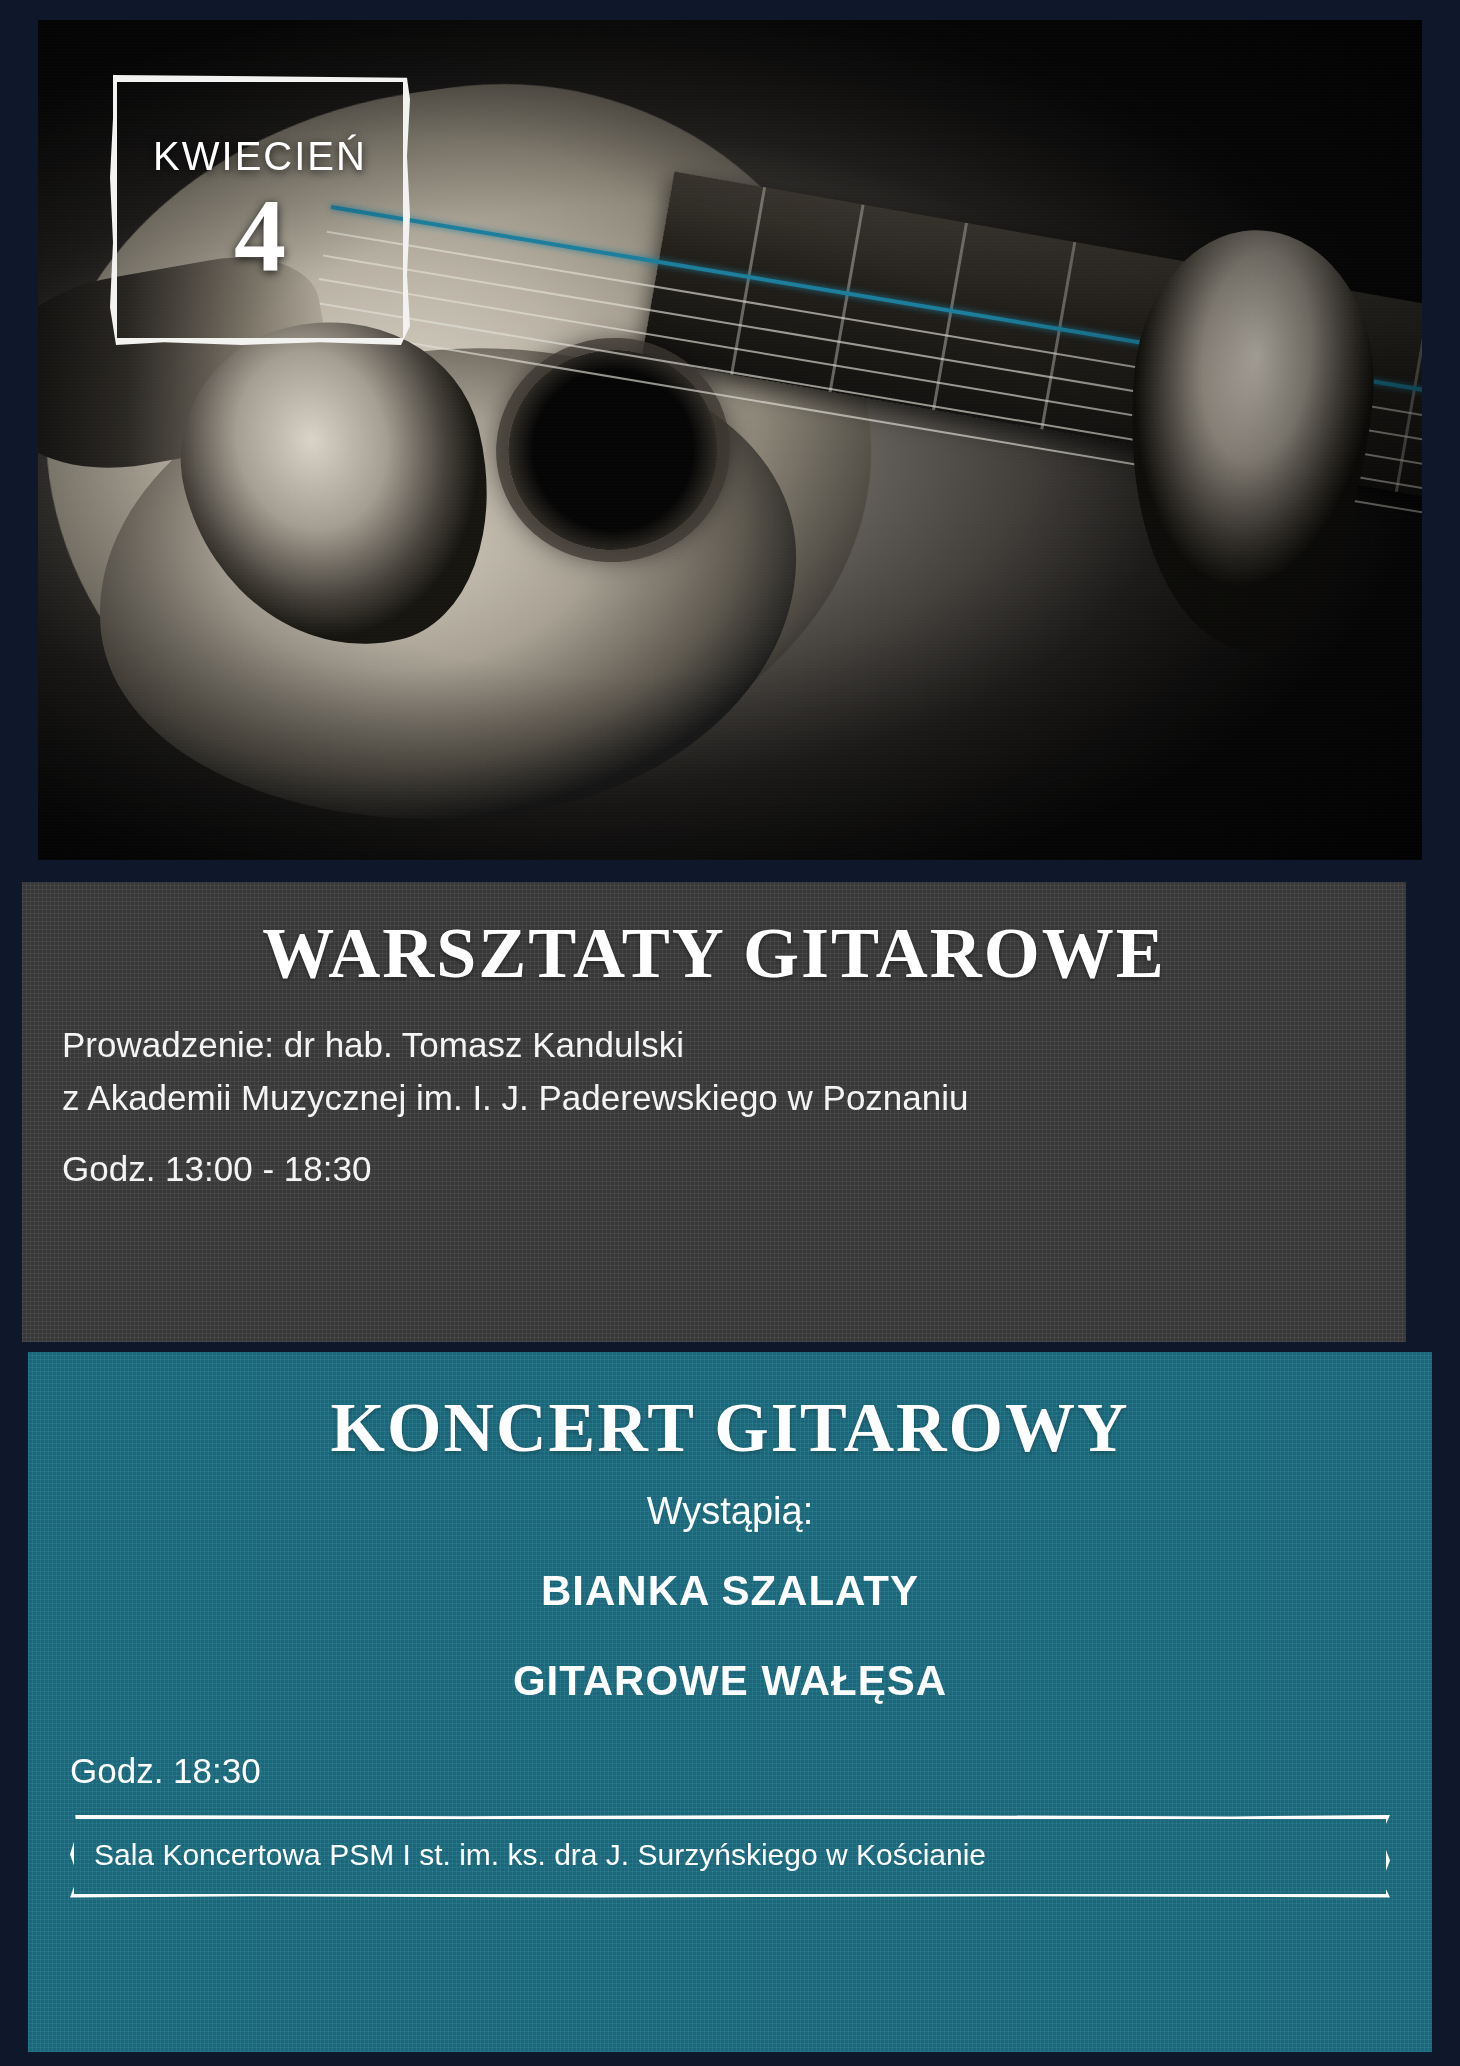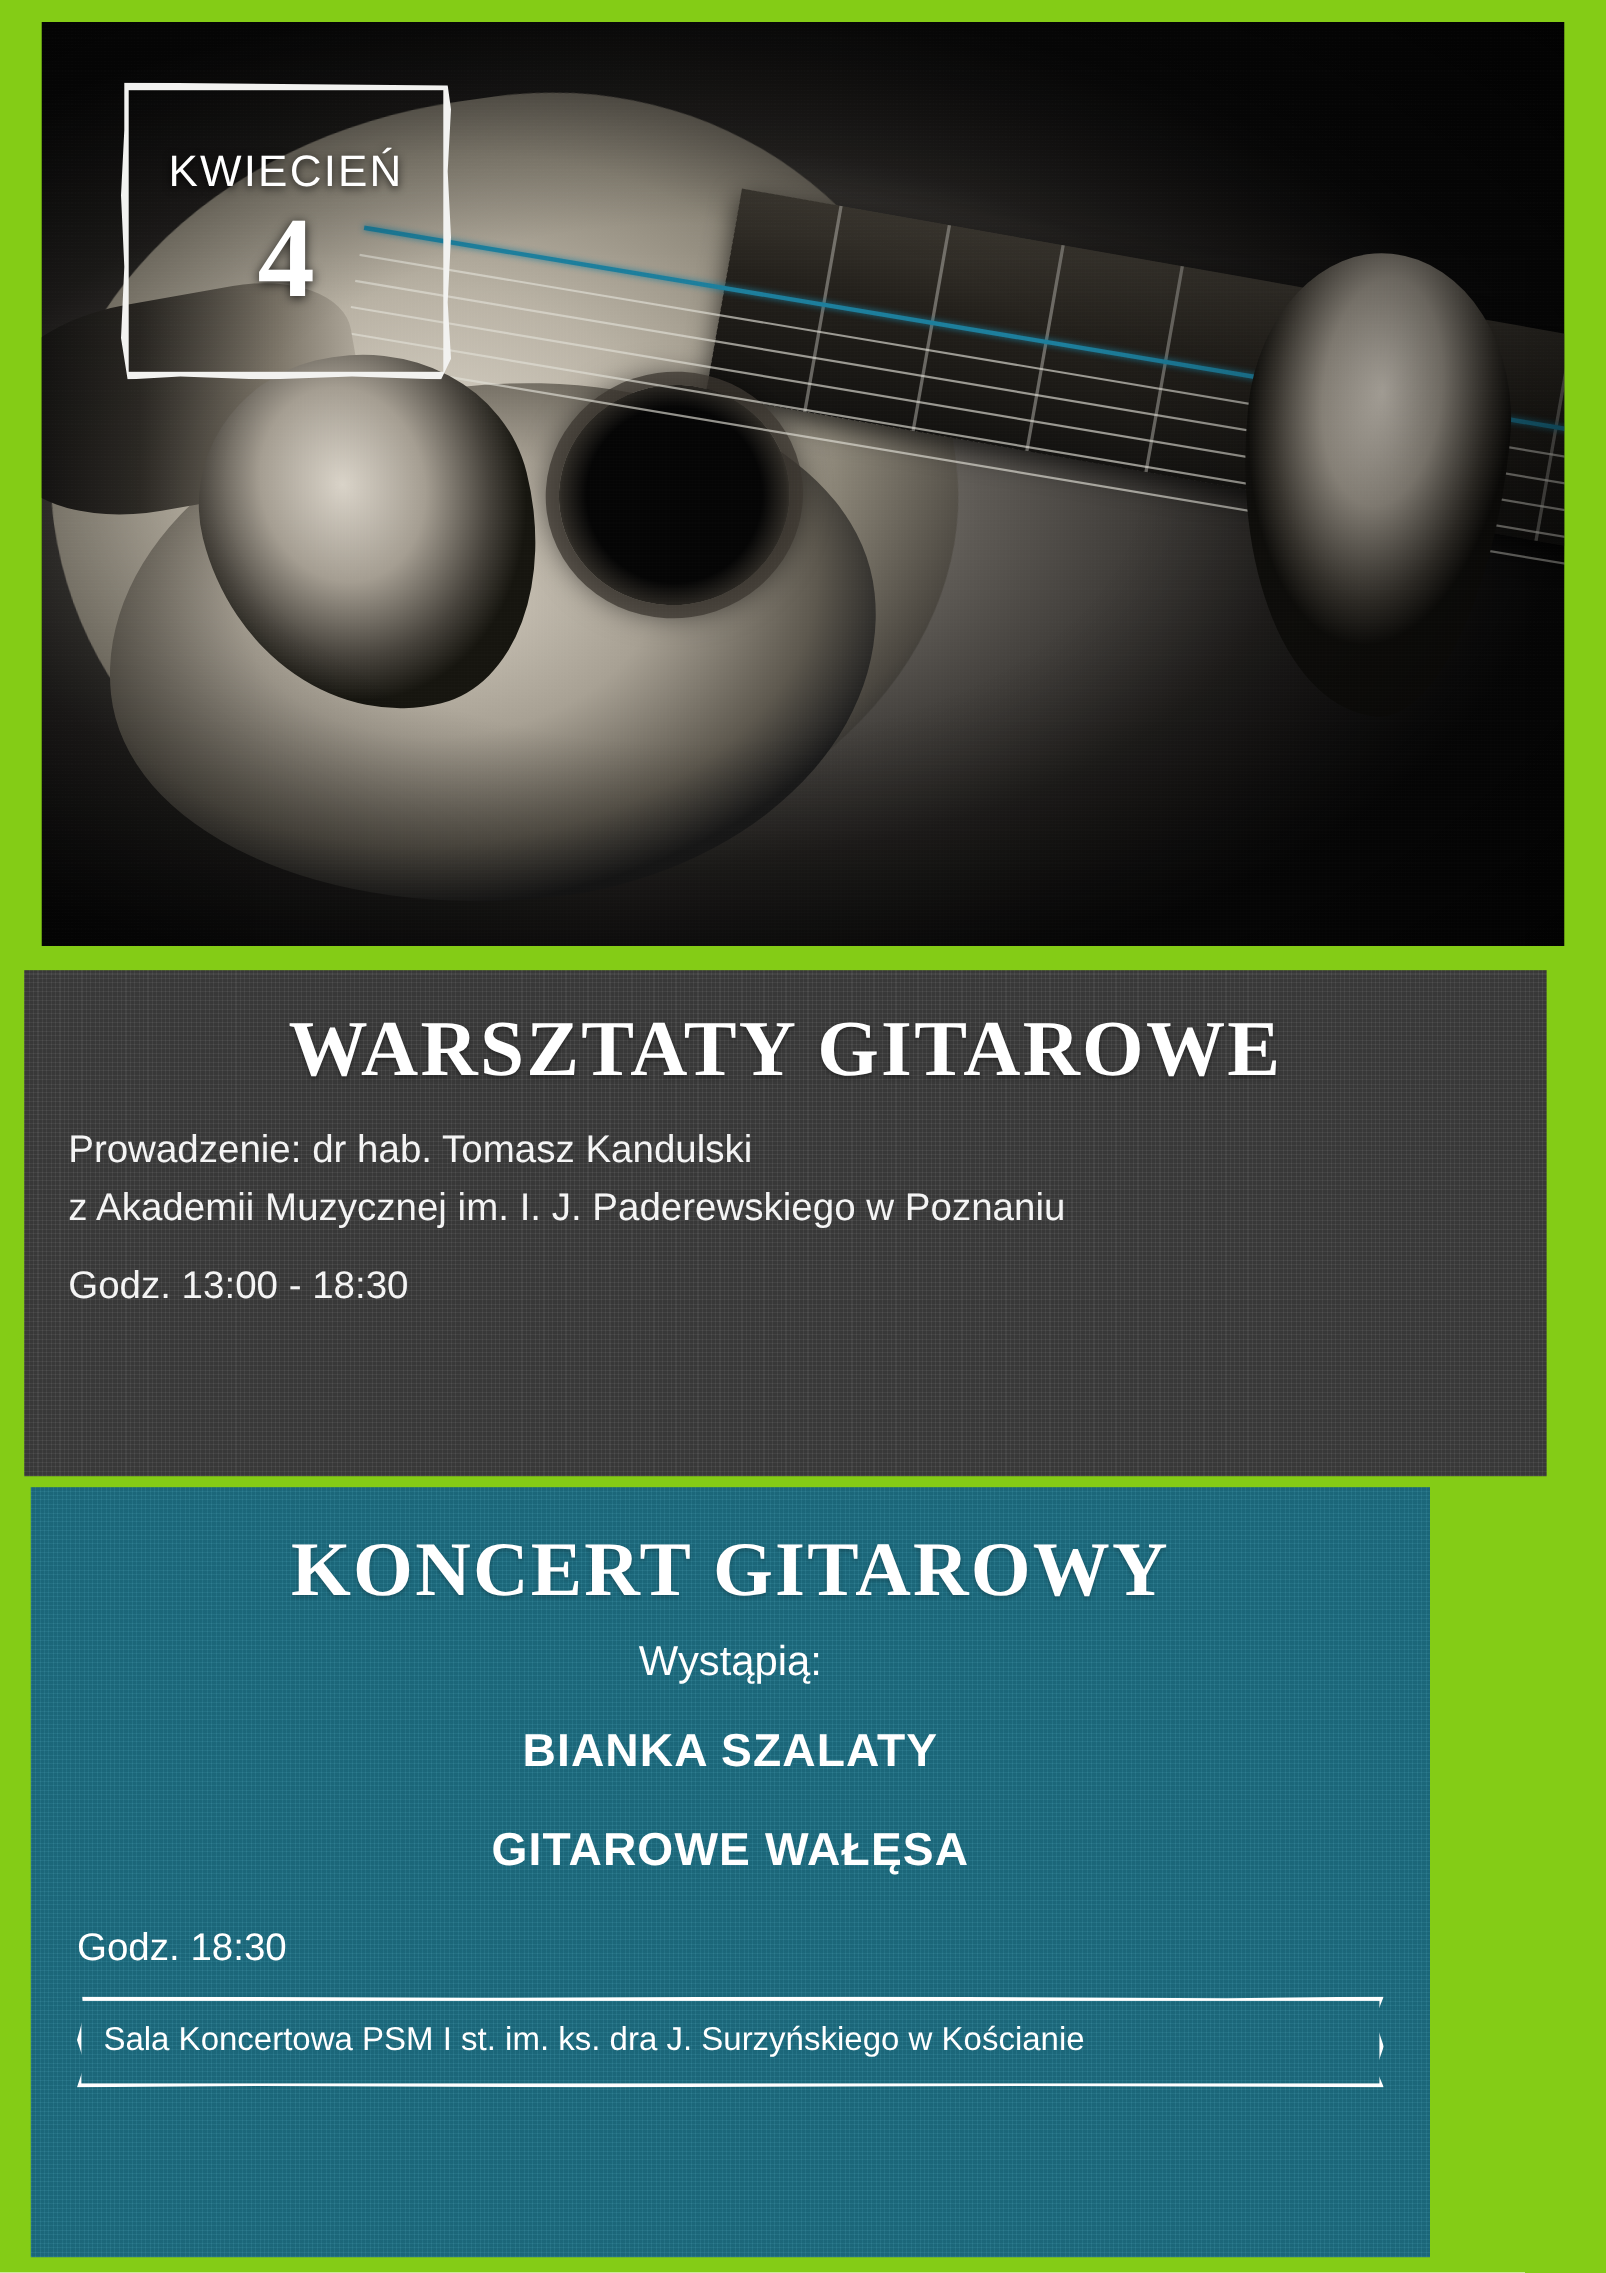--- a/index.html
+++ b/index.html
@@ -10,21 +10,21 @@
   body {
     width: 1460px;
     height: 2066px;
     font-family: "Liberation Sans", sans-serif;
     overflow: hidden;
   }
   .poster {
     position: relative;
     width: 1460px;
     height: 2066px;
-    background: #84cc16;
+    background: #0f172a;
     box-sizing: border-box;
   }
 
   
   .photo {
     position: absolute;
     left: 38px;
     top: 20px;
     width: 1384px;
     height: 840px;
@@ -229,21 +229,21 @@
     font-size: 35px;
     margin-top: 26px;
     color: #f4f4f4;
   }
 
   
   .concert {
     position: absolute;
     left: 28px;
     top: 1352px;
-    width: 1272px;
+    width: 1404px;
     height: 700px;
     background-color: #1e7287;
     background-image:
       repeating-linear-gradient(0deg, rgba(255,255,255,0.035) 0 1px, rgba(0,0,0,0.05) 1px 4px),
       repeating-linear-gradient(90deg, rgba(255,255,255,0.035) 0 1px, rgba(0,0,0,0.05) 1px 4px);
     box-sizing: border-box;
     padding: 24px 42px 20px 42px;
     color: #ffffff;
   }
   .concert-title {

